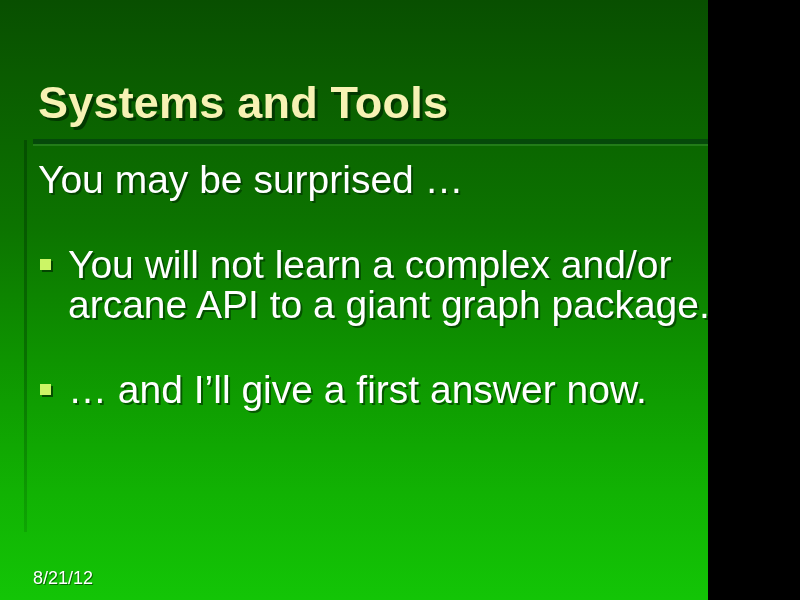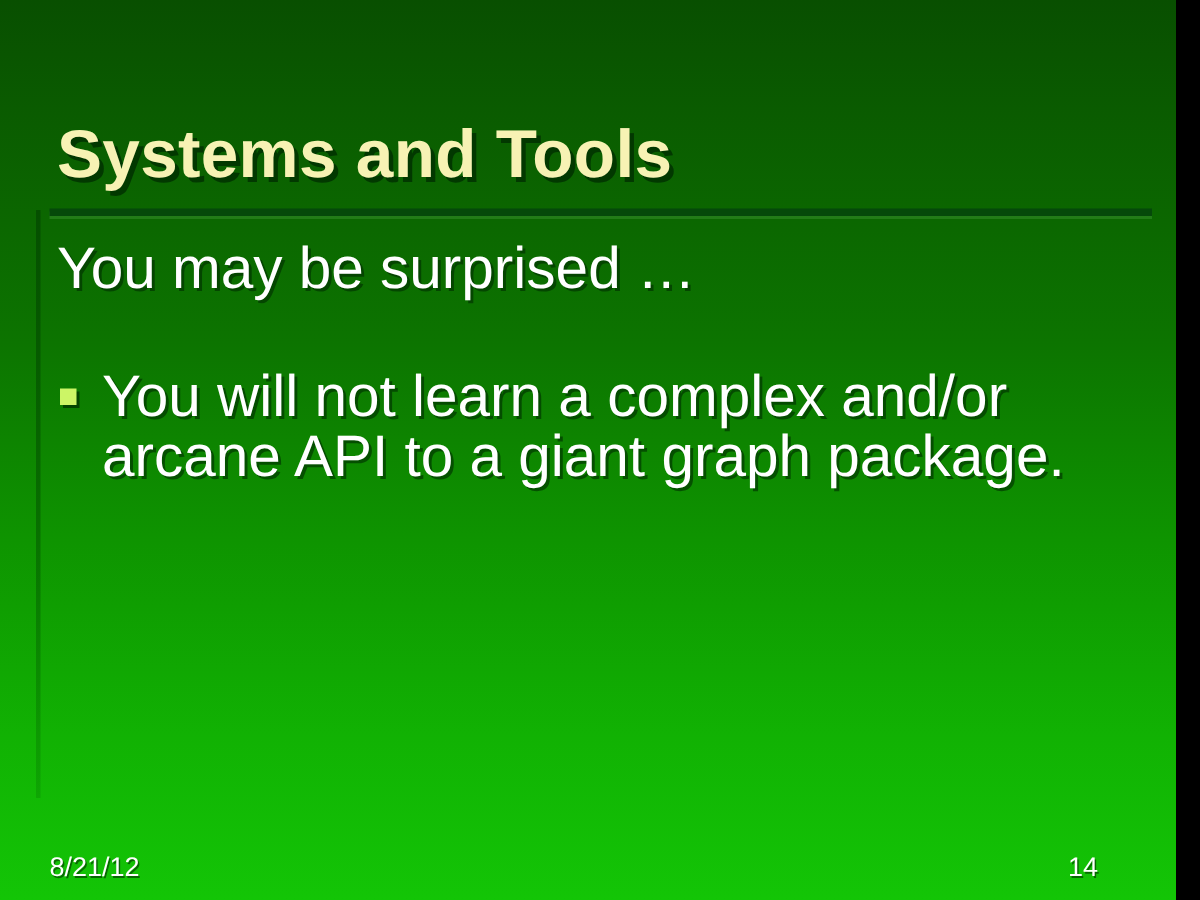--- a/index.html
+++ b/index.html
@@ -3,21 +3,21 @@
 <meta charset="utf-8">
 <style>
   html, body {
     margin: 0;
     padding: 0;
     background: #000;
   }
 
   #slide {
     position: relative;
-    width: 784px;
+    width: 708px;
     height: 600px;
     overflow: hidden;
     font-family: "Liberation Sans", sans-serif;
     
     background: linear-gradient(to bottom,
                 #084f00 0%,
                 #0a5b00 12%,
                 #0c7400 38%,
                 #0e9400 60%,
                 #11b203 82%,
@@ -143,20 +143,24 @@
       <span class="line-text">You may be surprised …</span>
     </div>
 
     <div class="line bulleted">
       <span class="bullet-marker"></span>
       <span class="line-text">You will not learn a complex and/or arcane API to a giant graph package.</span>
     </div>
 
 
 
+    <div class="line bulleted">
+      <span class="bullet-marker"></span>
+      <span class="line-text">… and I’ll give a first answer now.</span>
+    </div>
 
   </div>
 
   <div id="footer">
     <div id="footer-date" class="footer-text">8/21/12</div>
     <div id="footer-page" class="footer-text">14</div>
   </div>
 
 </div>
 

